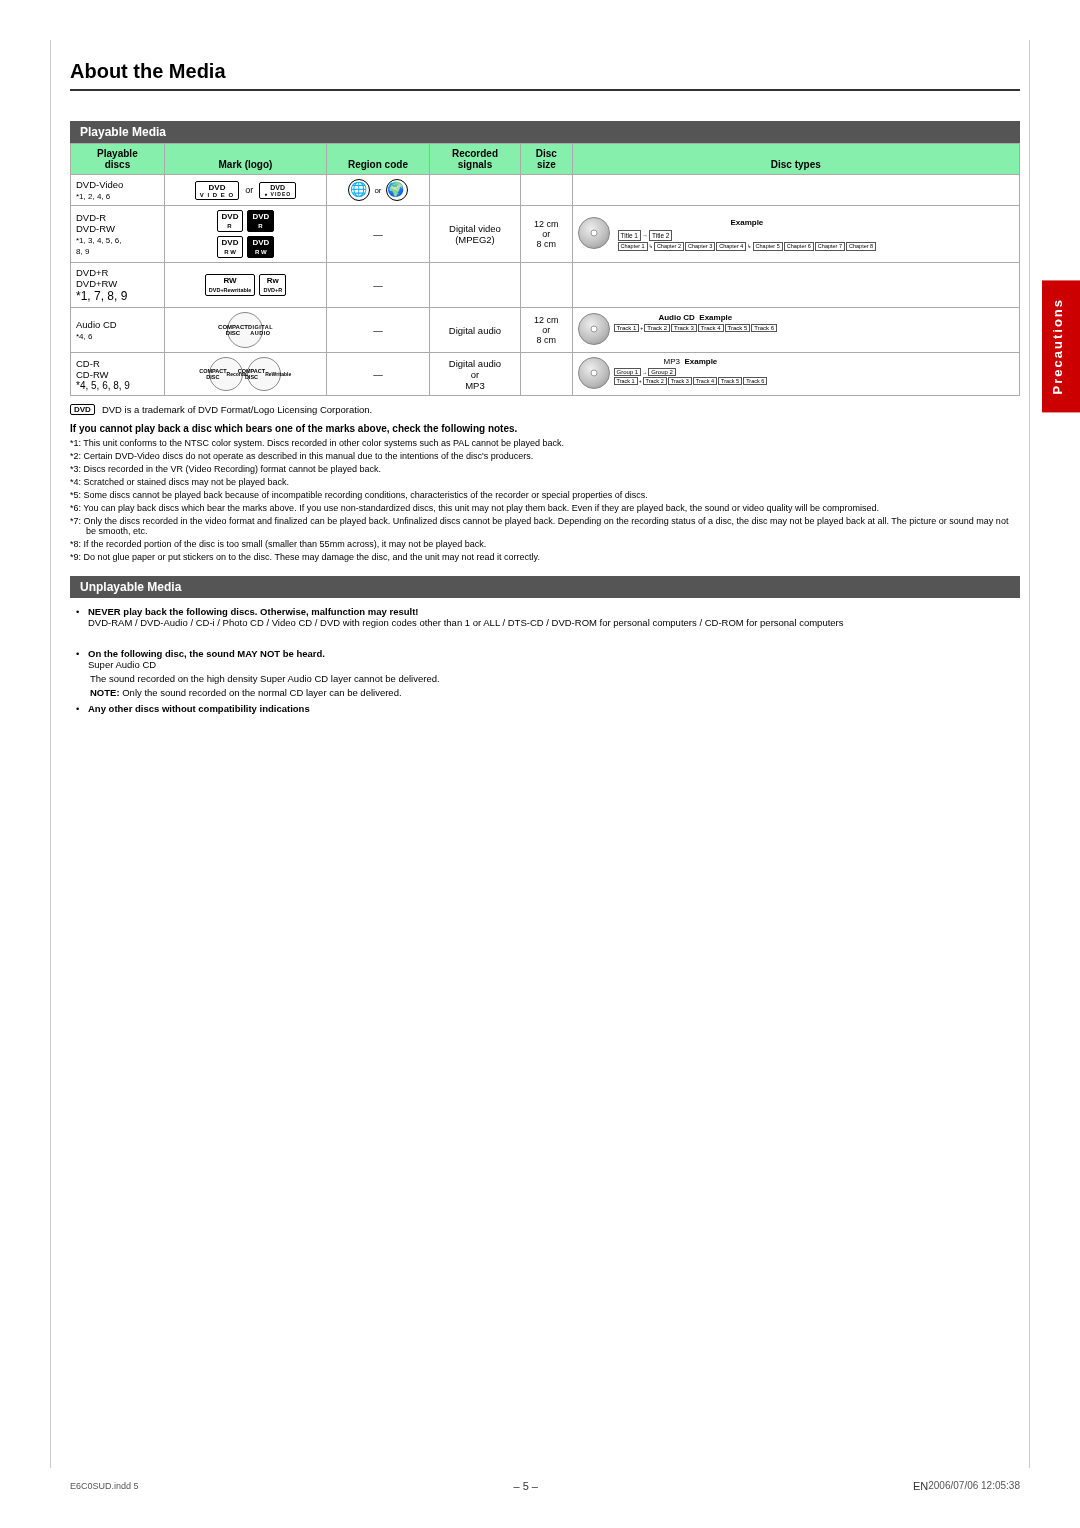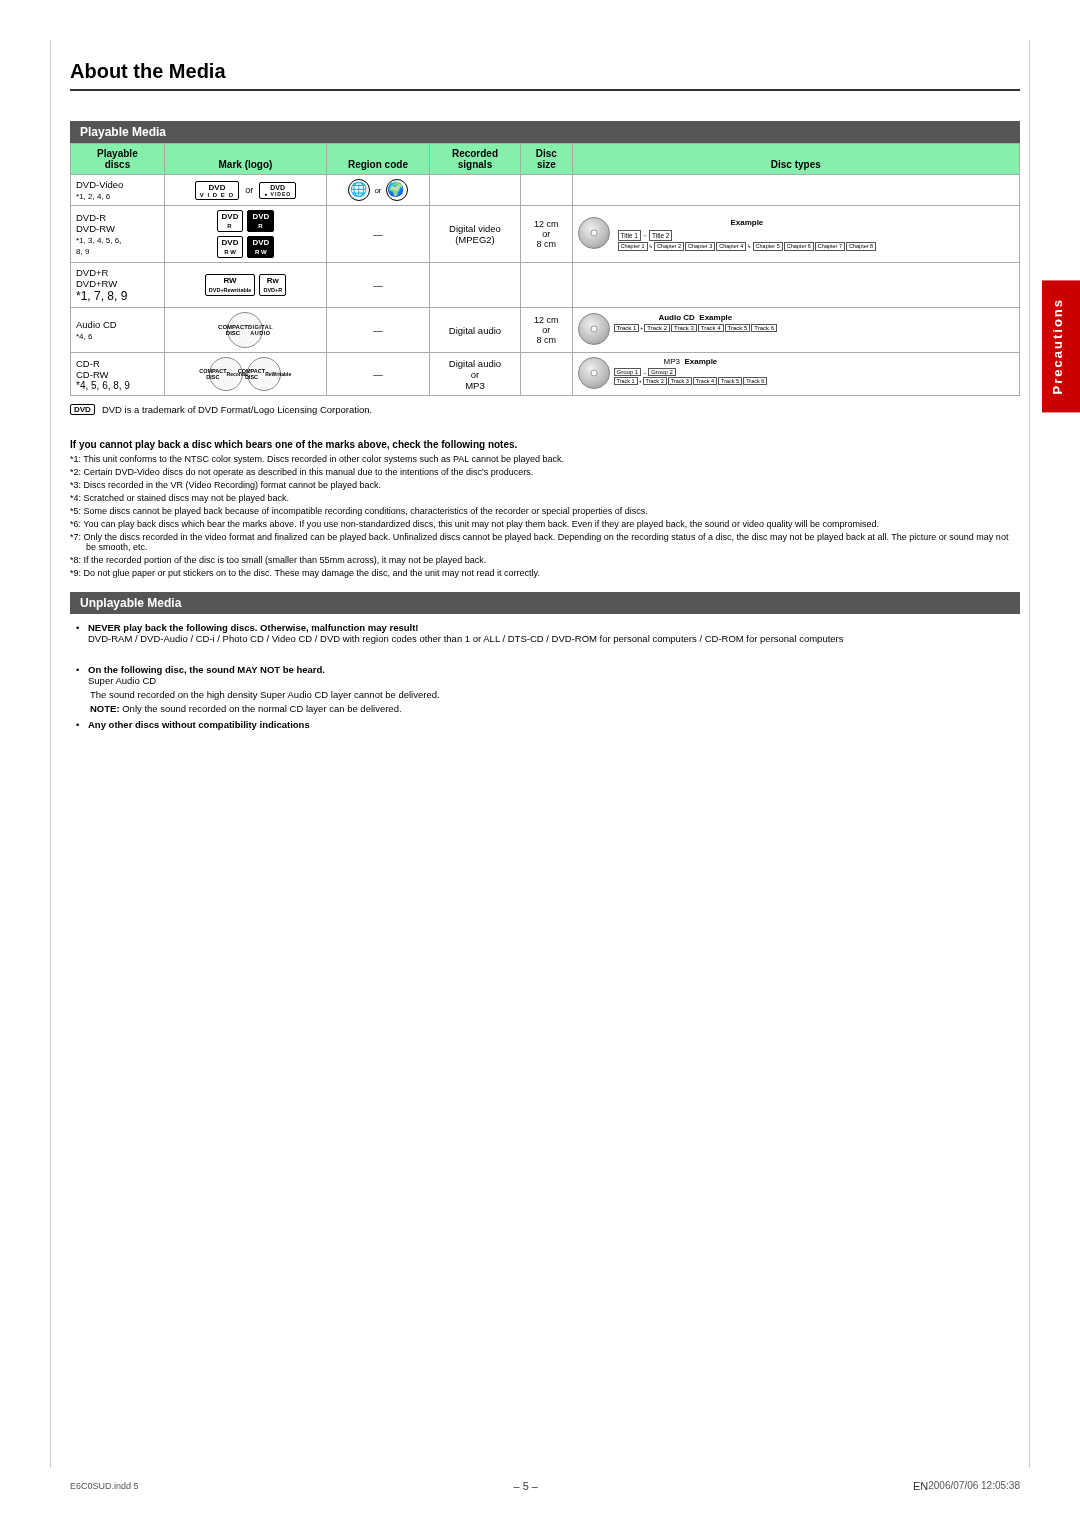--- a/index.html
+++ b/index.html
@@ -458,21 +458,21 @@
         </tr>
       </tbody>
     </table>
   </div>
 
   <div class="notes-section" style="margin-top:8px; display:flex; align-items:center; gap:4px;">
     <span class="dvd-tm">DVD</span>
     <span>DVD is a trademark of DVD Format/Logo Licensing Corporation.</span>
   </div>
 
-  <div class="notes-section" style="margin-top:24px;">
+  <div class="notes-section" style="margin-top:8px;">
     <p style="font-weight:bold; font-size:10px; margin-bottom:4px;">If you cannot play back a disc which bears one of the marks above, check the following notes.</p>
     <div>
       <p class="numbered-note">*1: This unit conforms to the NTSC color system. Discs recorded in other color systems such as PAL cannot be played back.</p>
       <p class="numbered-note">*2: Certain DVD-Video discs do not operate as described in this manual due to the intentions of the disc's producers.</p>
       <p class="numbered-note">*3: Discs recorded in the VR (Video Recording) format cannot be played back.</p>
       <p class="numbered-note">*4: Scratched or stained discs may not be played back.</p>
       <p class="numbered-note">*5: Some discs cannot be played back because of incompatible recording conditions, characteristics of the recorder or special properties of discs.</p>
       <p class="numbered-note">*6: You can play back discs which bear the marks above. If you use non-standardized discs, this unit may not play them back. Even if they are played back, the sound or video quality will be compromised.</p>
       <p class="numbered-note">*7: Only the discs recorded in the video format and finalized can be played back. Unfinalized discs cannot be played back. Depending on the recording status of a disc, the disc may not be played back at all. The picture or sound may not be smooth, etc.</p>
       <p class="numbered-note">*8: If the recorded portion of the disc is too small (smaller than 55mm across), it may not be played back.</p>

